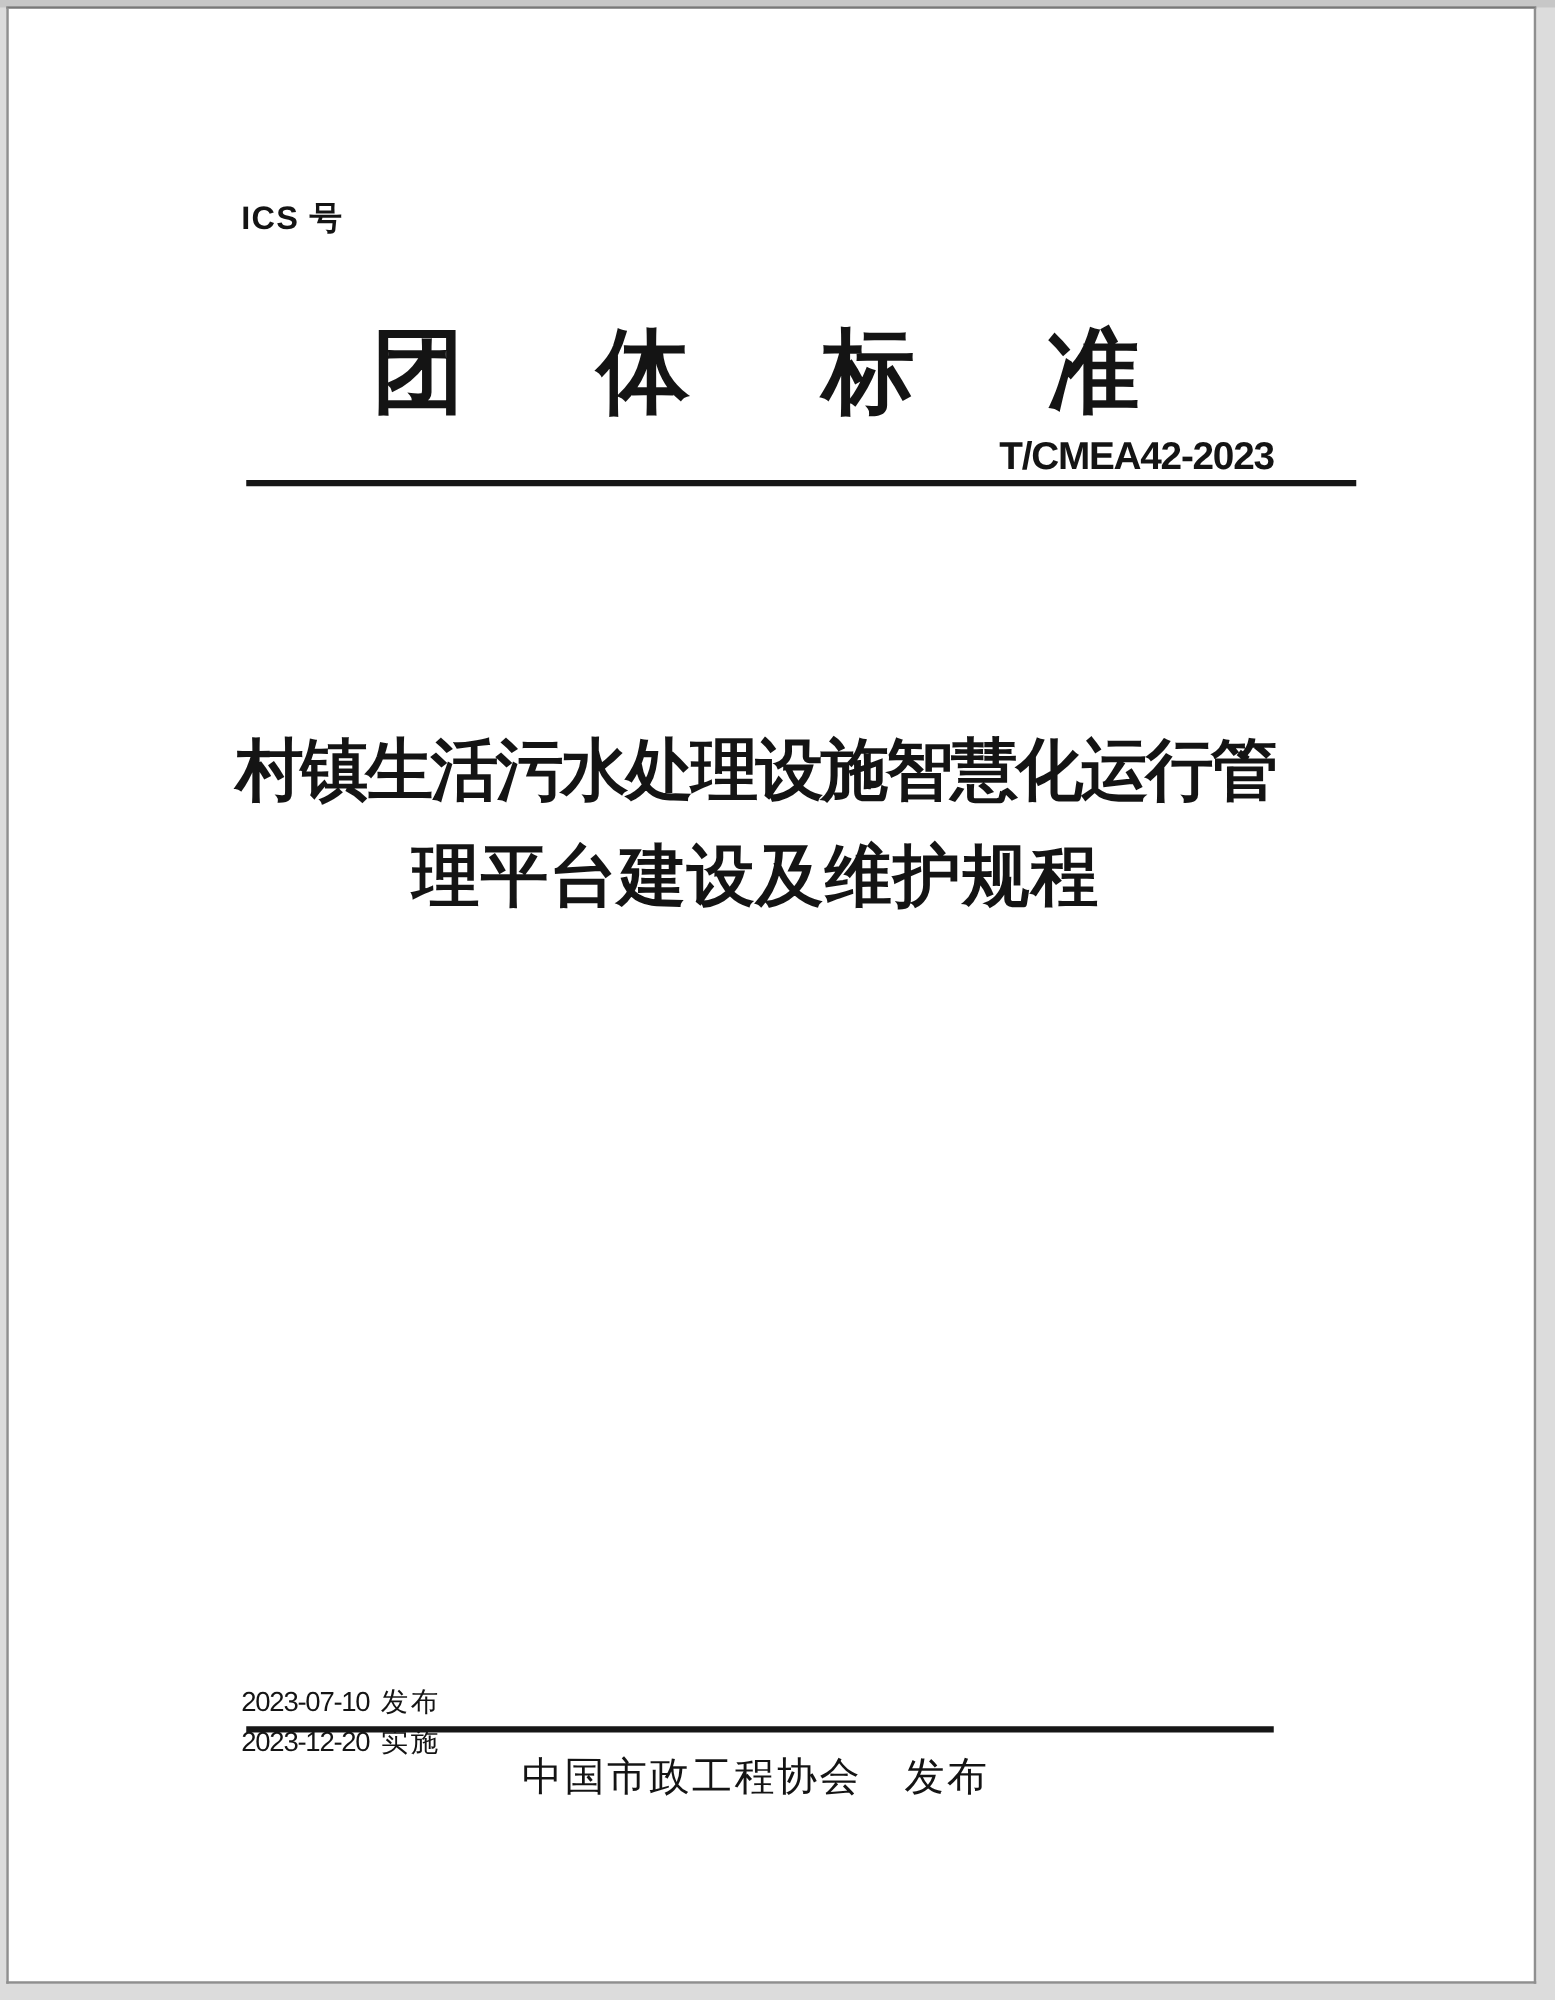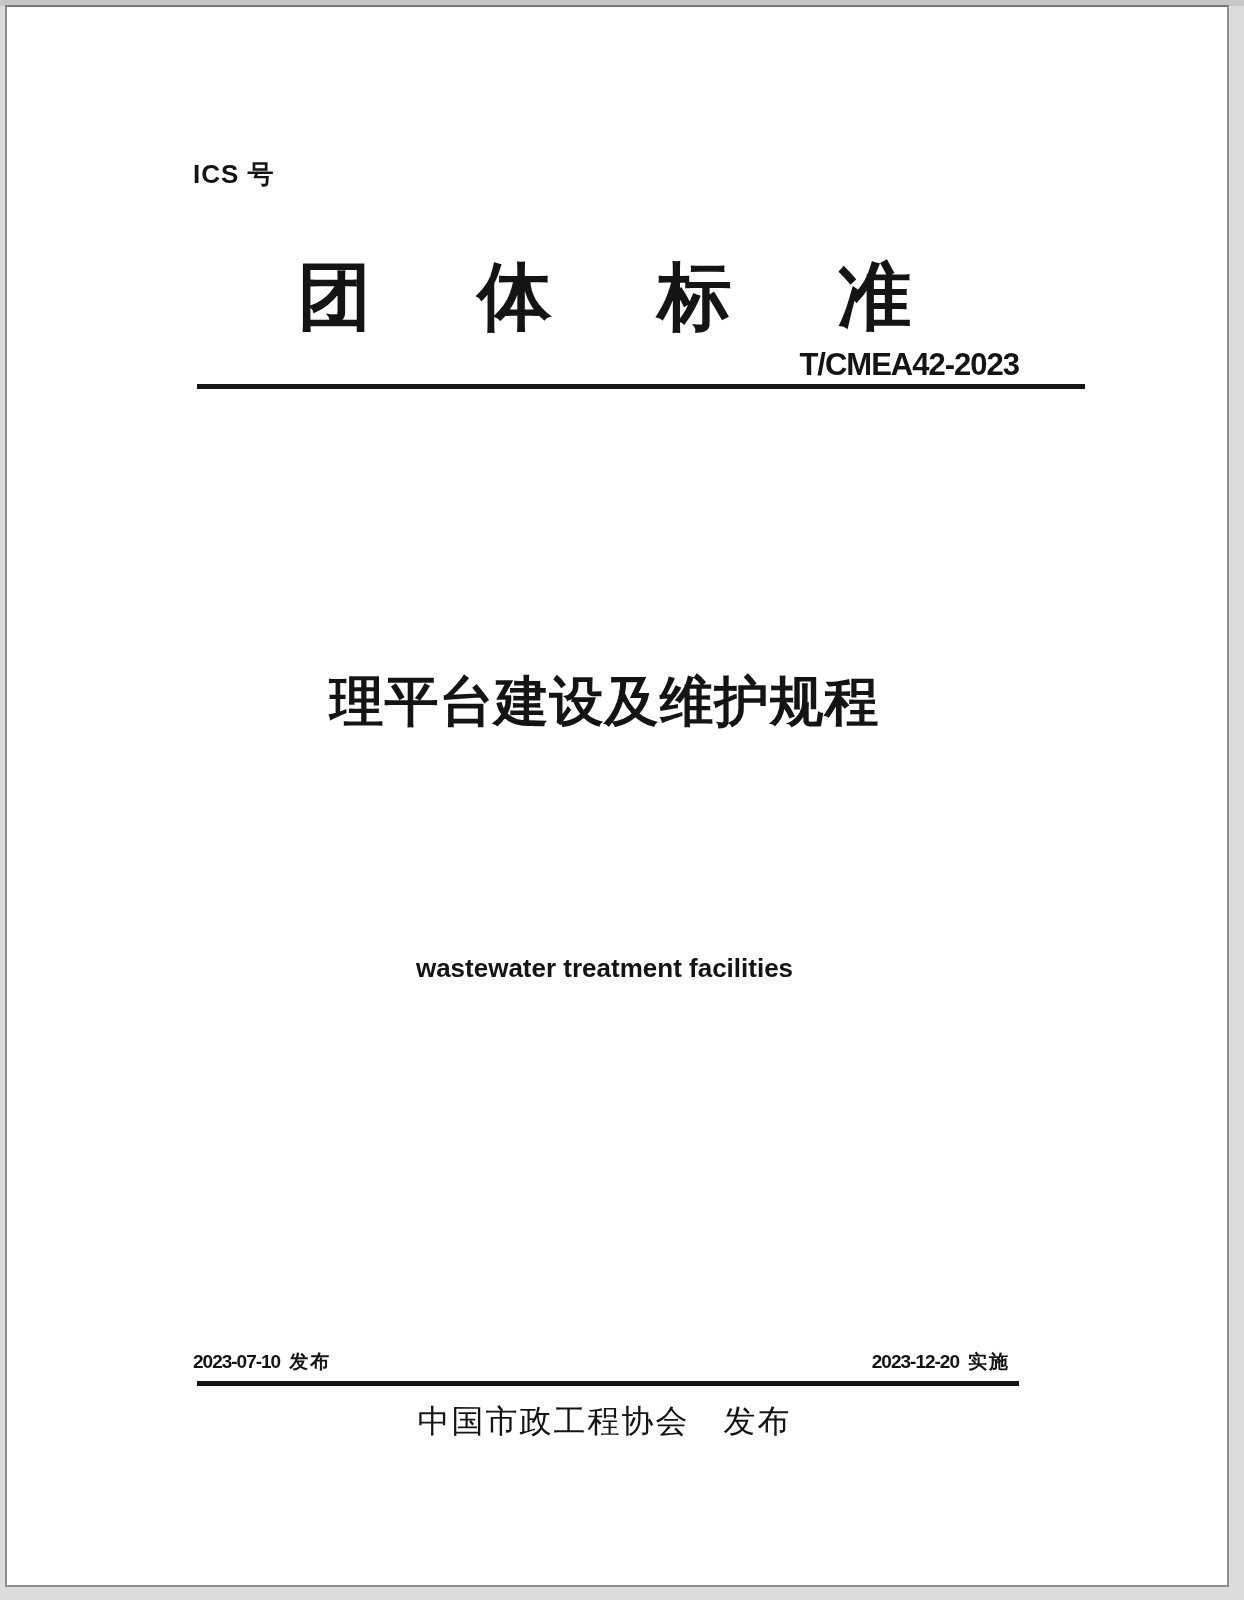--- a/index.html
+++ b/index.html
@@ -87,25 +87,26 @@
     white-space: nowrap;
   }
   .en-line1 { top: 778px; }
   .en-line2 { top: 861px; }
   .en-line3 { top: 944px; }
 
   .dates-row {
     left: 186px; top: 1339px; width: 817px;
     display: flex;
     justify-content: space-between;
-    font-size: 19px;
-    font-weight: bold;
+    font-size: 22px;
+    font-weight: normal;
     letter-spacing: -1px;
     line-height: 32px;
     white-space: nowrap;
+    flex-direction: column;
   }
   .dates-row .cjk { margin-left: 9px; letter-spacing: 2px; }
 
   .publisher {
     left: 180px; top: 1394px; width: 835px;
     text-align: center;
     font-size: 32px;
     font-weight: normal;
     letter-spacing: 2px;
     line-height: 40px;
@@ -122,23 +123,23 @@
     <div class="abs ics">ICS 号</div>
 
     <div class="abs doc-type">
       <span>团体标准</span>
     </div>
 
     <div class="abs std-number">T/CMEA42-2023</div>
 
     <div class="abs rule rule-top"></div>
 
+    <div class="abs cn-title cn-line1">村镇生活污水处理设施智慧化运行管</div>
     <div class="abs cn-title cn-line2">理平台建设及维护规程</div>
 
-    <div class="abs en-title en-line3">wastewater treatment facilities</div>
 
     <div class="abs dates-row">
       <div>
         <span>2023-07-10</span><span class="cjk">发布</span>
       </div>
       <div>
         <span>2023-12-20</span><span class="cjk">实施</span>
       </div>
     </div>
 

